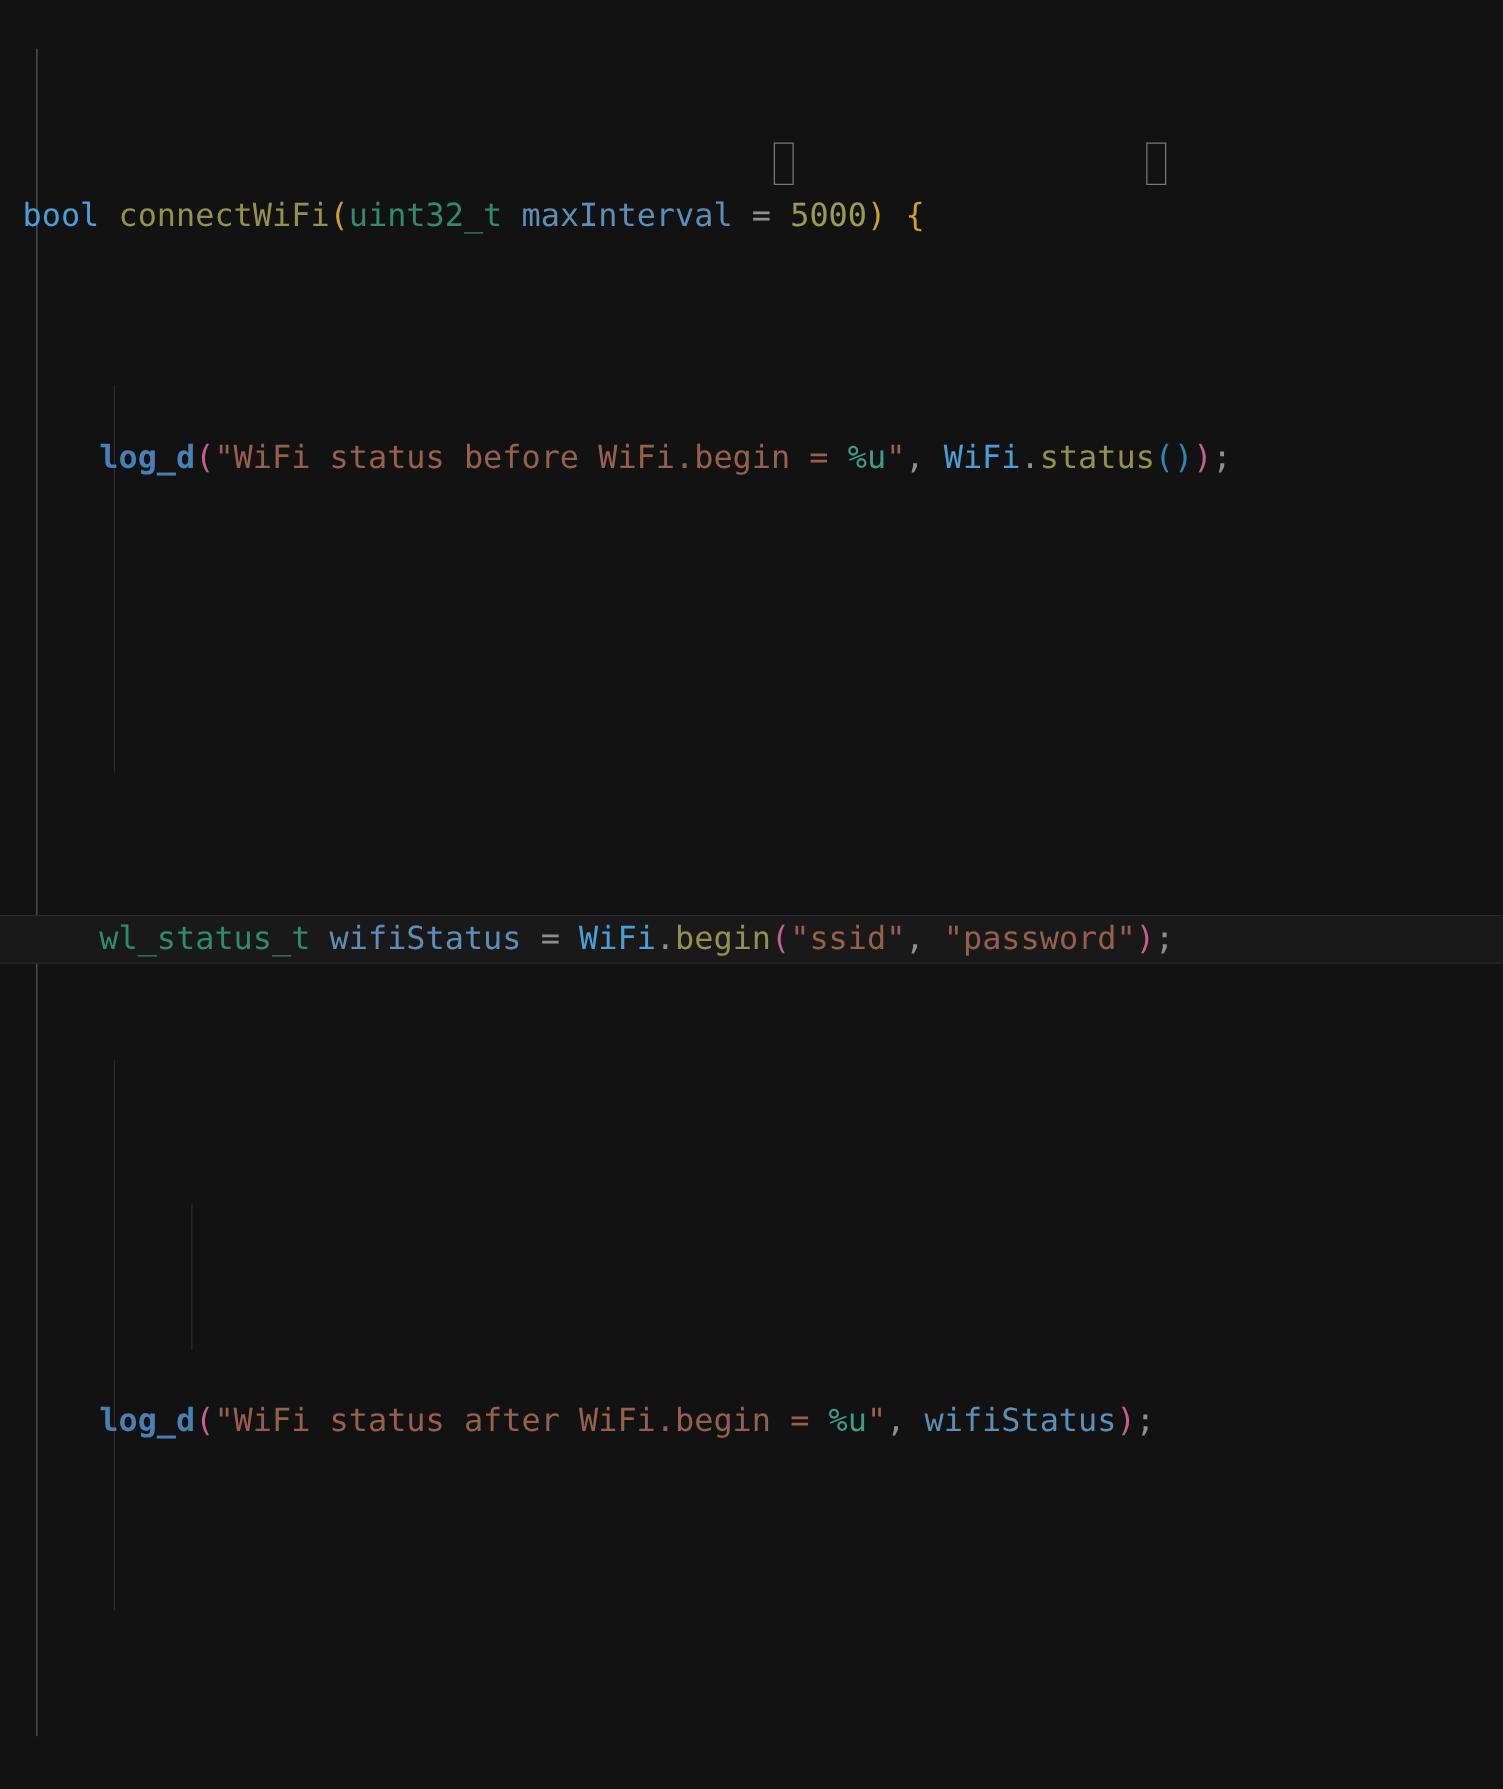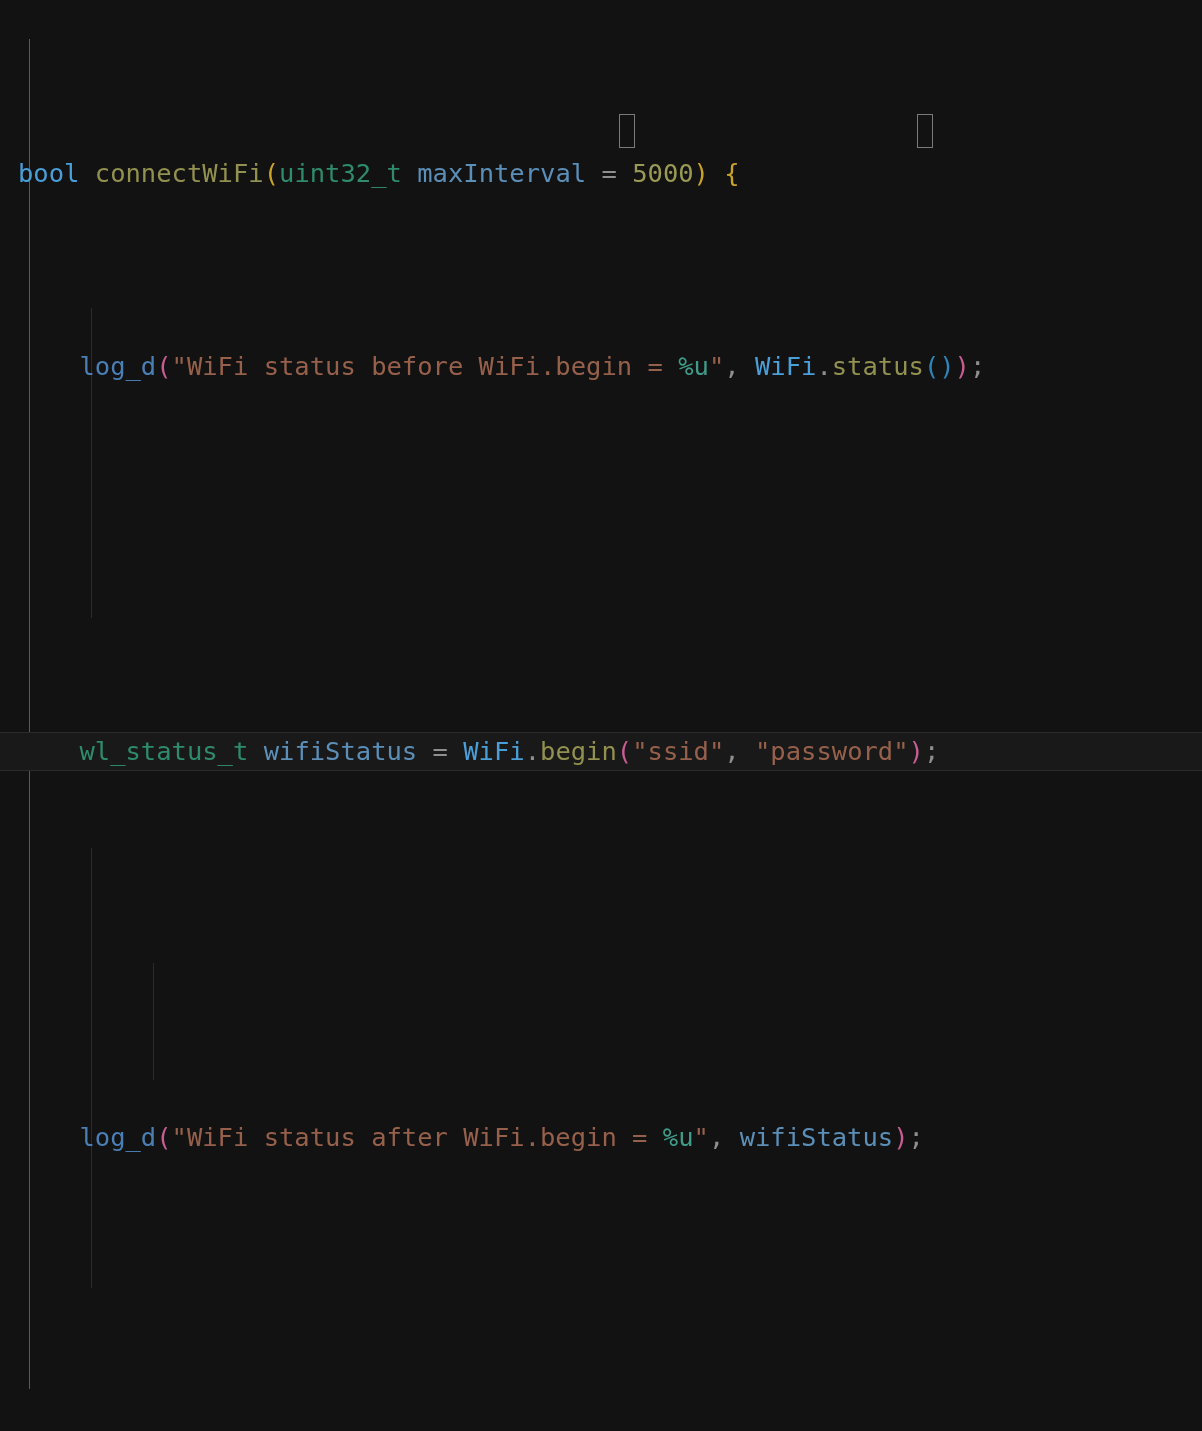--- a/index.html
+++ b/index.html
@@ -71,21 +71,21 @@
     position: absolute;
     border: 1px solid #7a7a7a;
     box-sizing: border-box;
     pointer-events: none;
   }
 
   
   .t-kw        { color: #4a9fd8; }  
   .t-type      { color: #2e8b6d; }  
   .t-fn        { color: #93914f; }  
-  .t-macro     { color: #4a7fb5; }  
+  .t-macro     { color: #4a7fb5; font-weight: bold; }  
   .t-var       { color: #5c8fb8; }  
   .t-num       { color: #9a9a55; }  
   .t-str       { color: #96604b; }  
   .t-fmt       { color: #3f9c8a; }  
   .t-op        { color: #8f8f8f; }  
   .t-plain     { color: #c8c8c8; }
 
   
   .b1 { color: #c9a227; }  
   .b2 { color: #c75d93; }  

